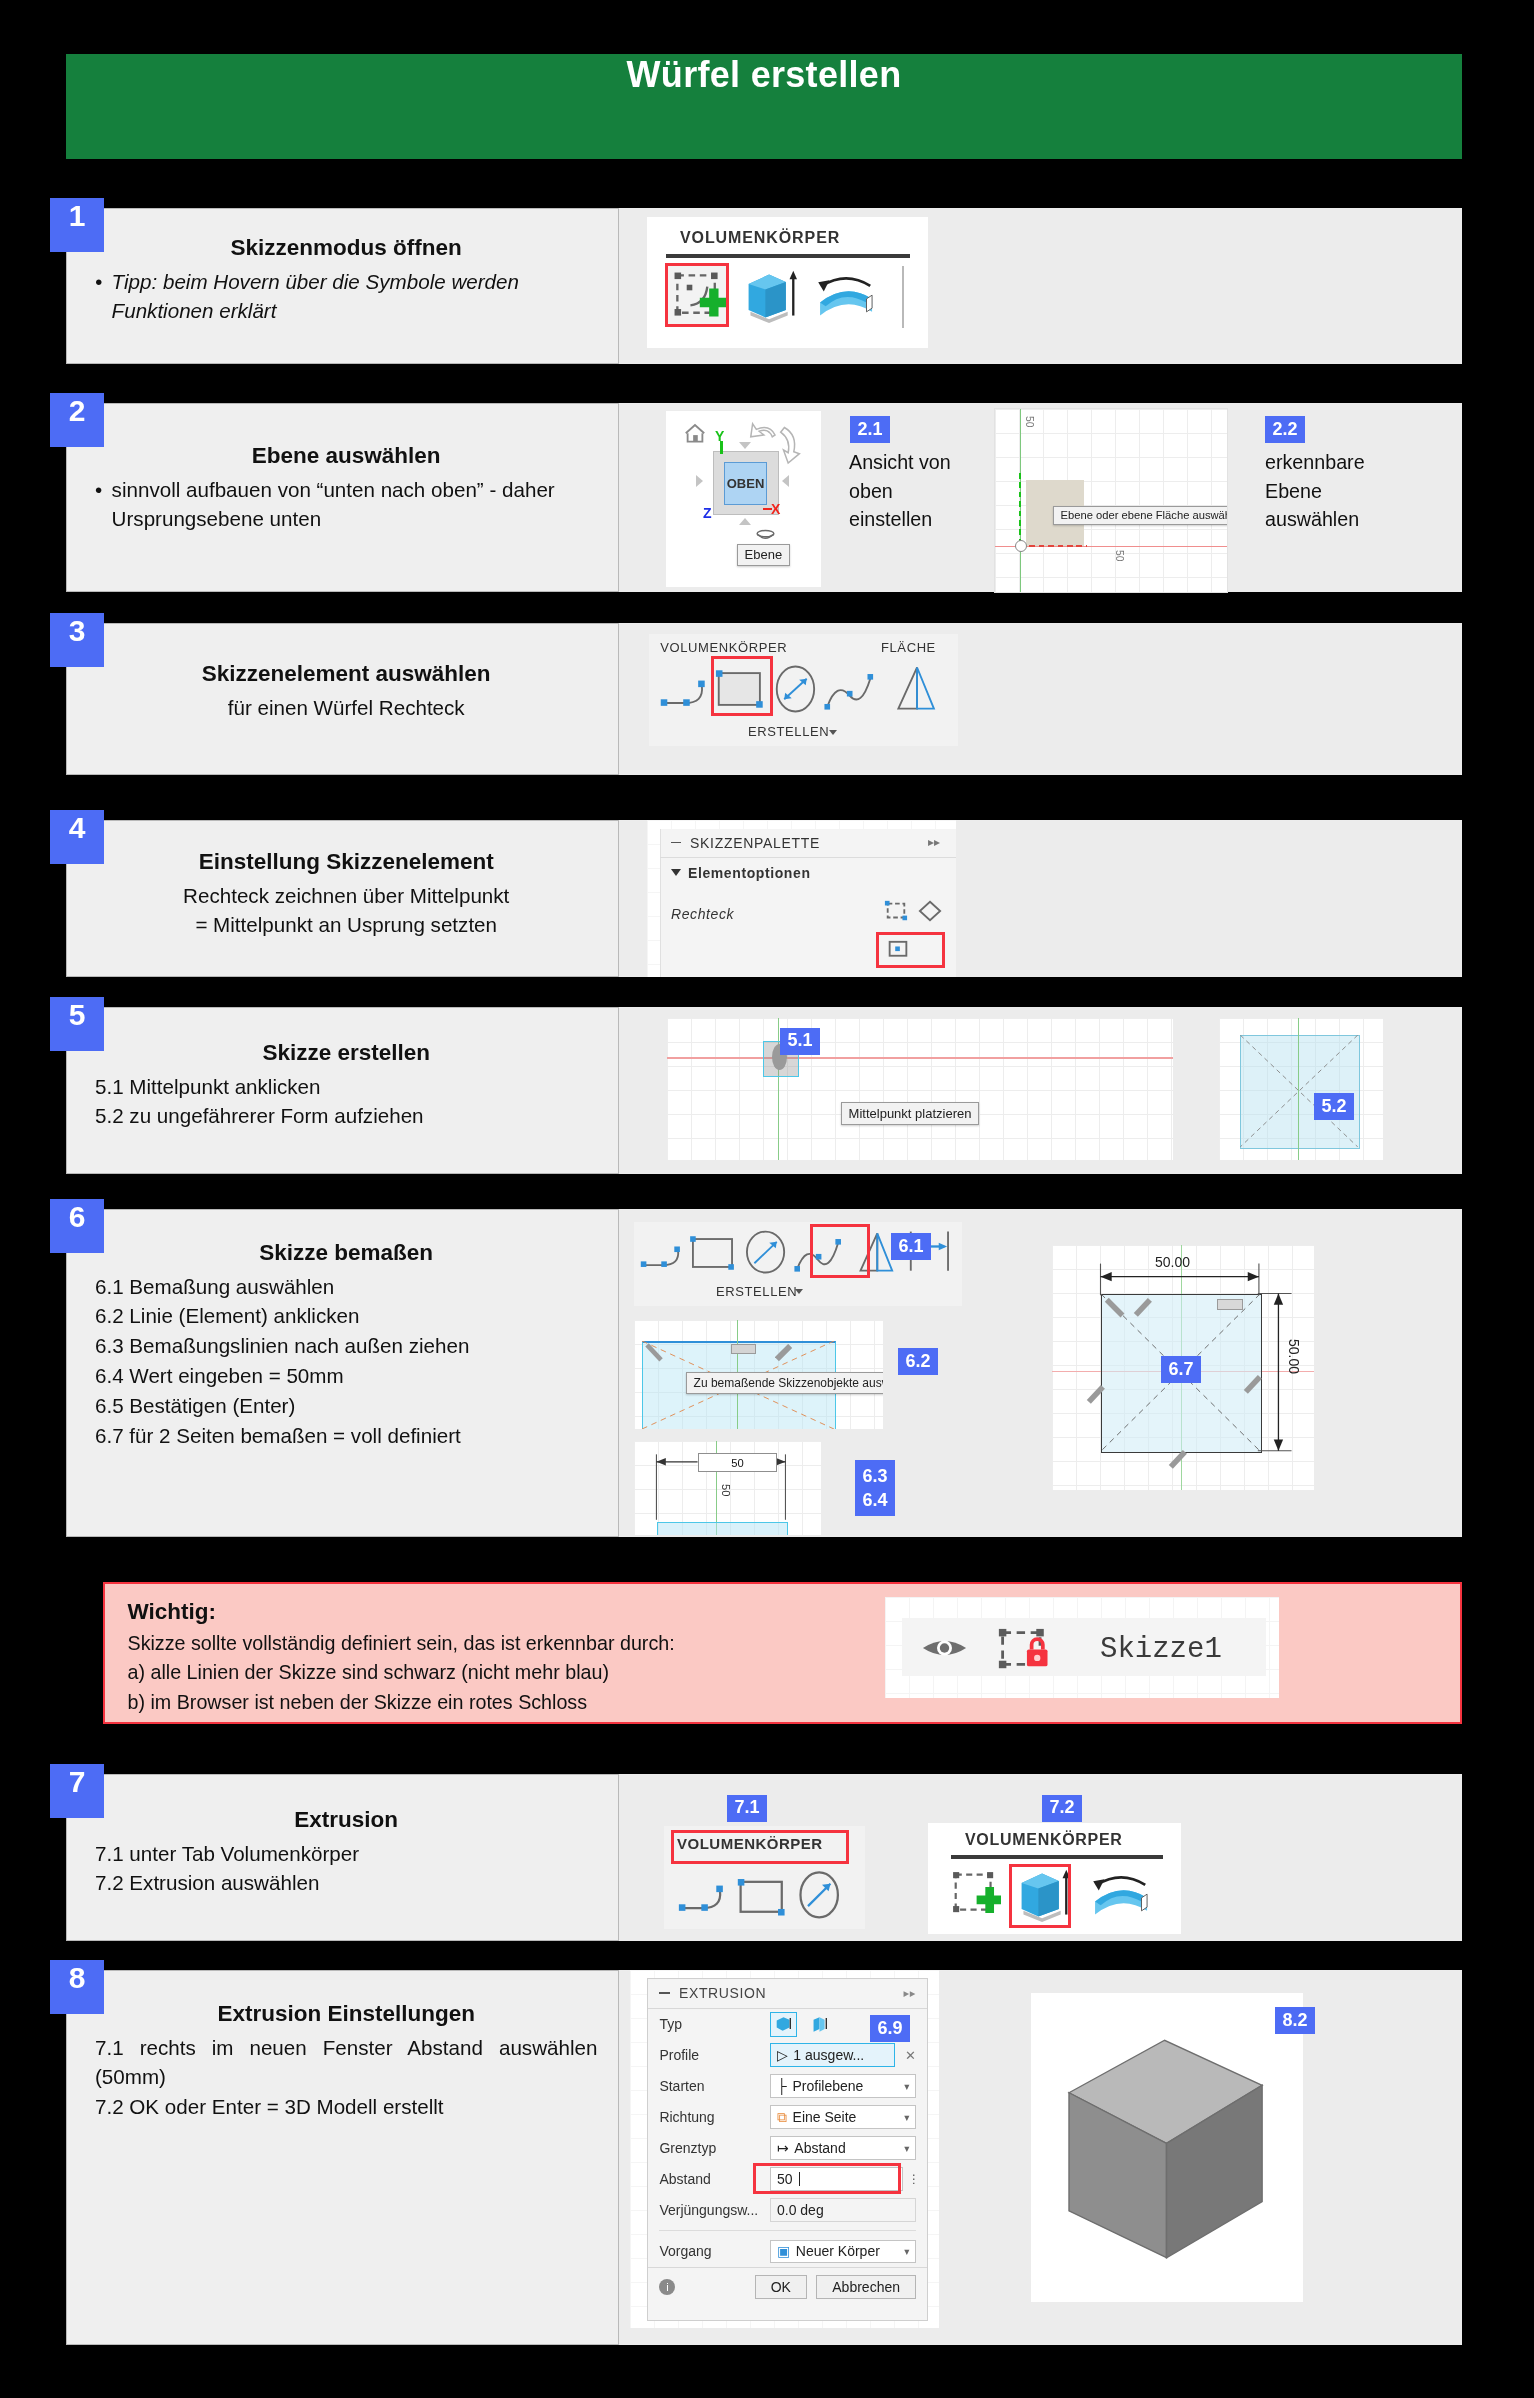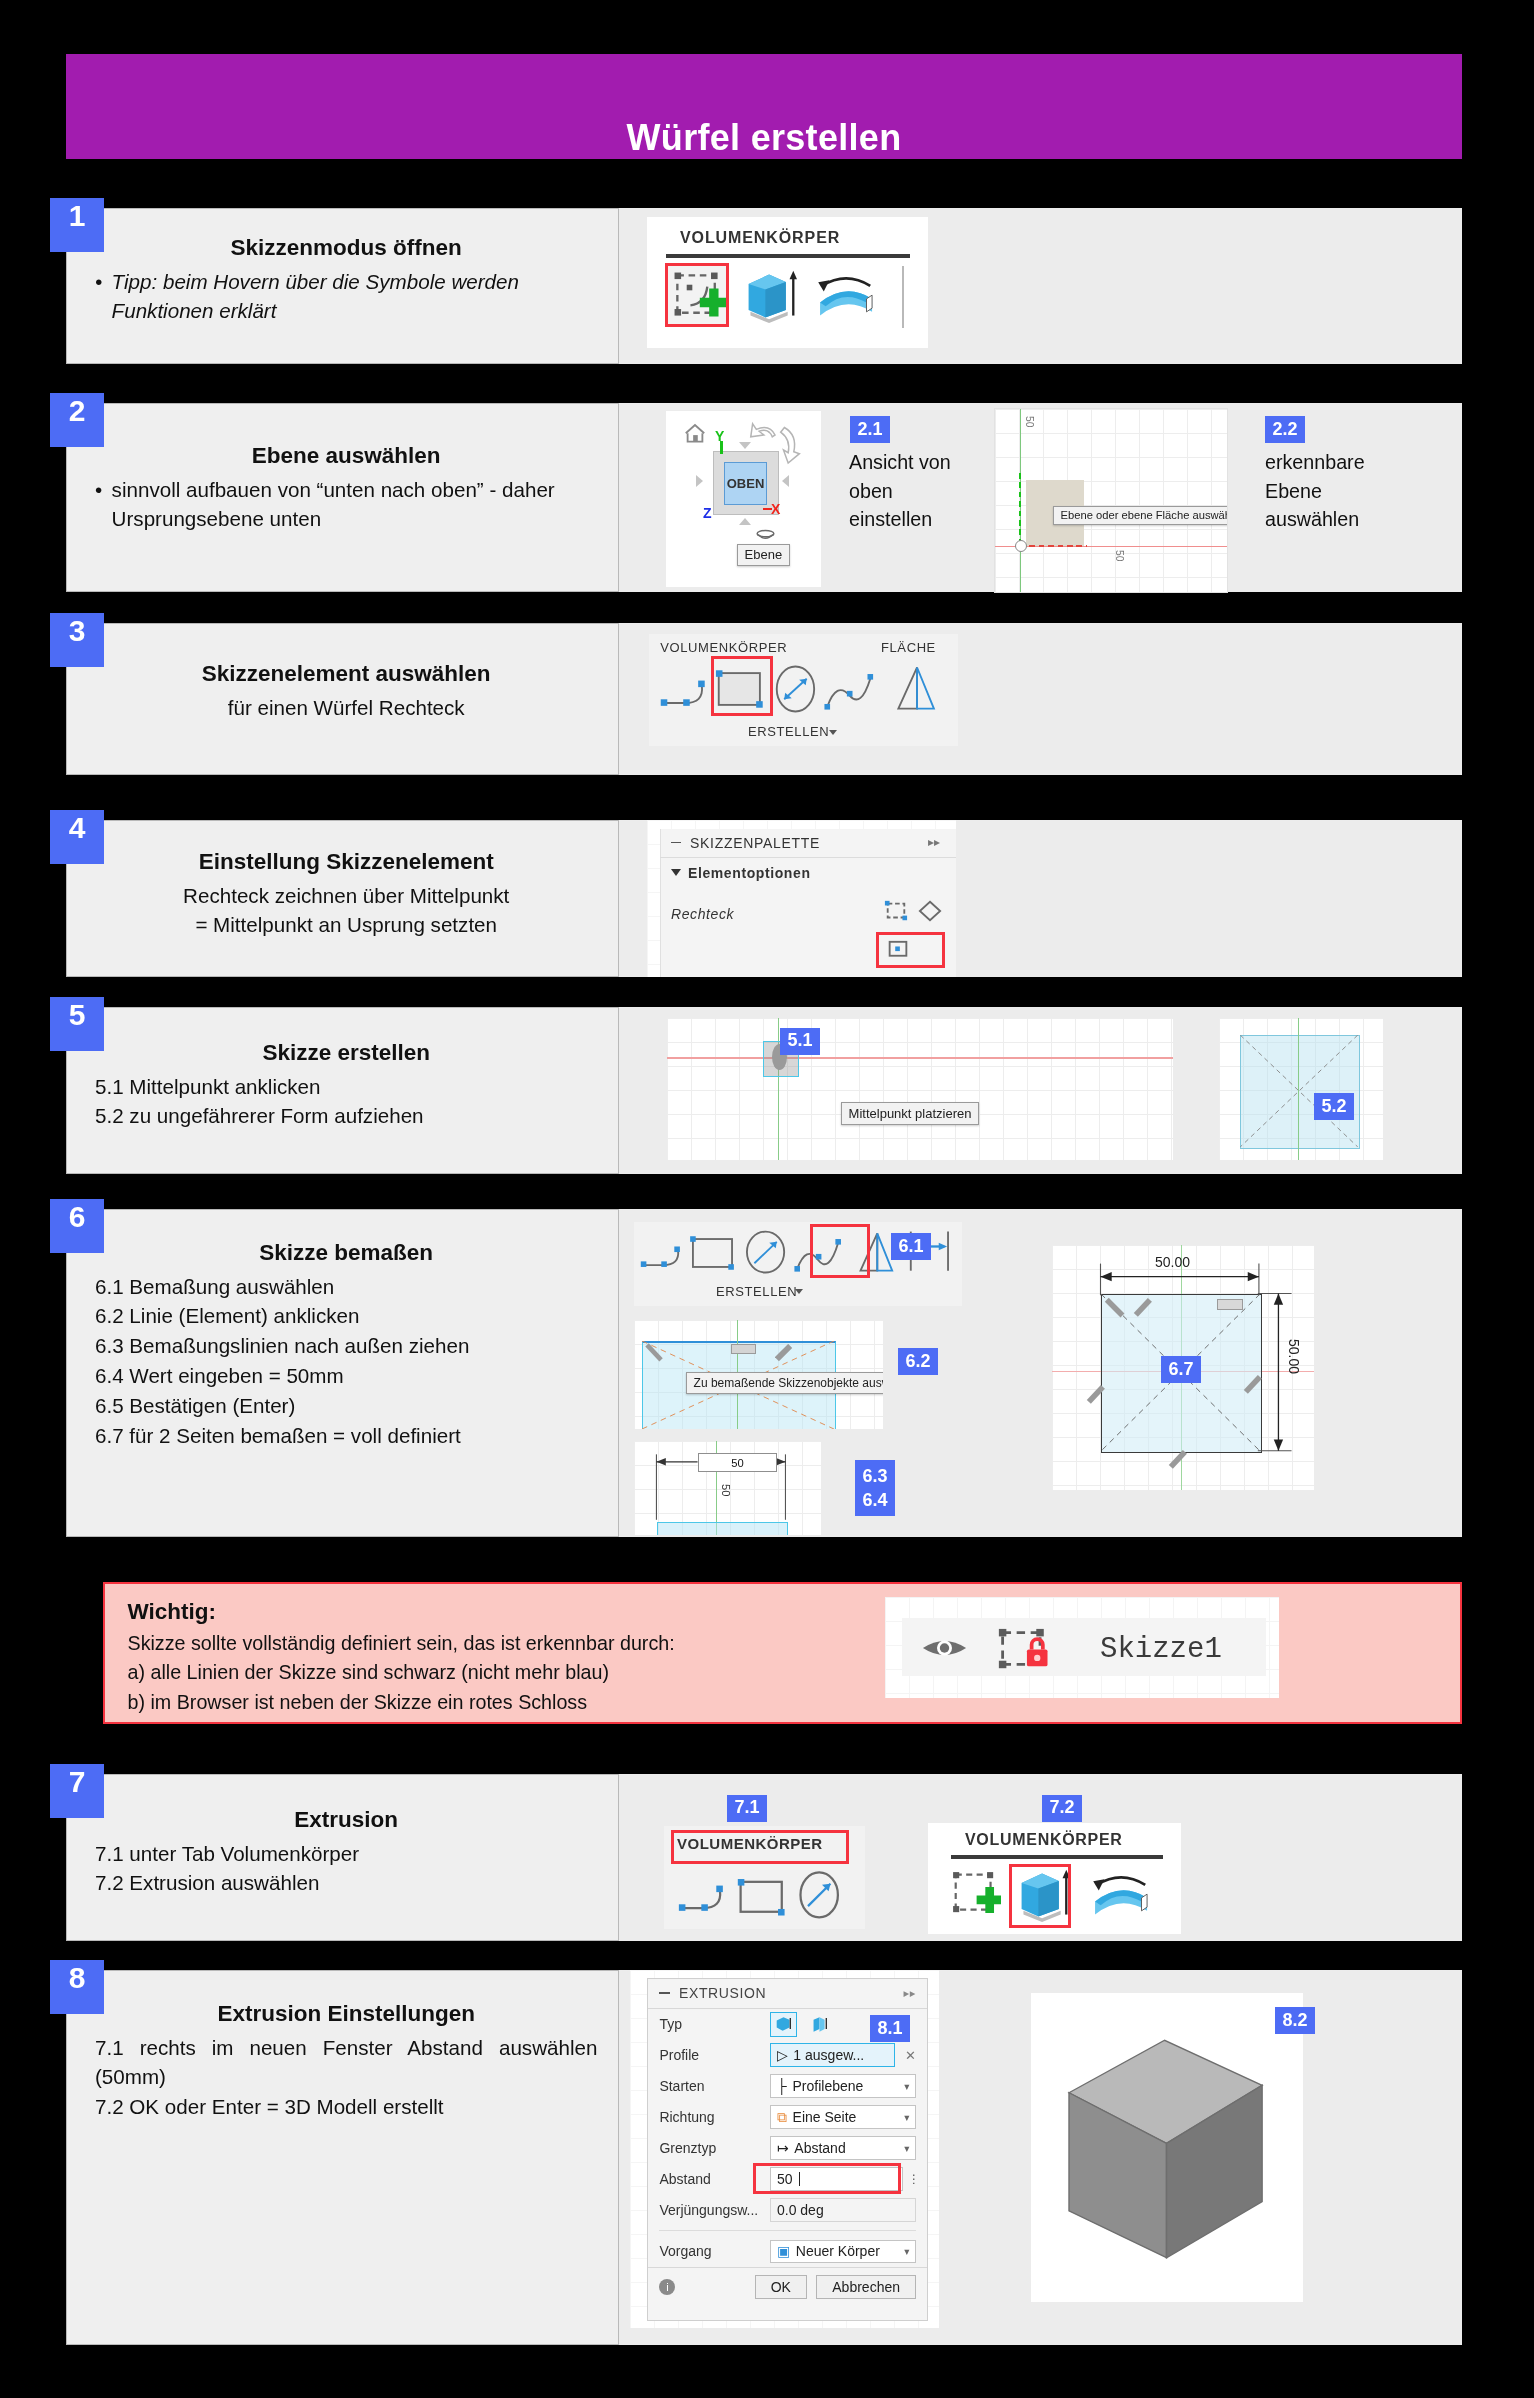--- a/index.html
+++ b/index.html
@@ -1,21 +1,21 @@
 <!DOCTYPE html>
 <html style="font-size:15px"><head>
 <meta charset="utf-8">
 <style>
   html,body{margin:0;padding:0;background:#000;}
   body{width:1535px;height:2399px;font-family:"Liberation Sans",sans-serif;color:#111;position:relative;overflow:hidden;}
   .page{width:1535px;height:2399px;position:relative;background:#000;}
 
   
-  .banner{position:absolute;left:66px;top:54px;width:1396px;height:105px;background:#a21caf;
-          display:flex;align-items:flex-end;justify-content:center;}
+  .banner{position:absolute;left:66px;top:54px;width:1396px;height:105px;background:#15803d;
+          display:flex;align-items:flex-start;justify-content:center;}
   .banner-title{color:#fff;font-size:36px;font-weight:bold;letter-spacing:0.3px;}
 
   
   .row{position:absolute;left:66px;background:#ececec;display:flex;}
   .row .left{position:relative;width:553px;flex:0 0 553px;background:#efefef;
              border:0.9px solid #b9b9b9;box-sizing:border-box;}
   .numbadge{position:absolute;left:-17px;top:-11.2px;width:54px;height:54px;background:#4d6cf5;
             color:#fff;font-size:30px;font-weight:bold;display:flex;align-items:flex-start;
             justify-content:center;padding-top:1.9px;box-sizing:border-box;z-index:4;}
   .num-inner{line-height:1.05;}
@@ -698,21 +698,21 @@
 
           <div class="dlg-foot">
             <span style="width:16px;height:16px;border-radius:50%;background:#8a8a8a;color:#fff;font-size:11.2px;
                          display:flex;align-items:center;justify-content:center;">i</span>
             <span style="flex:1"></span>
             <button class="btn">OK</button>
             <button class="btn">Abbrechen</button>
           </div>
         </div>
       </div>
-      <div class="sub" style="left:251px;top:45px;">8.1</div>
+      <div class="sub" style="left:251px;top:45px;">6.9</div>
 
       <div class="shot" style="left:412px;top:22.5px;width:272px;height:309px;">
         <svg style="position:absolute;left:22.5px;top:34px;" width="225" height="244" viewBox="0 0 240 260">
           <polygon points="16,70 118,14 222,62 120,124" fill="#b9b9b9" stroke="#6e6e6e" stroke-width="1.5"></polygon>
           <polygon points="16,70 120,124 120,246 16,196" fill="#8e8e8e" stroke="#6e6e6e" stroke-width="1.5"></polygon>
           <polygon points="120,124 222,62 222,186 120,246" fill="#787878" stroke="#6e6e6e" stroke-width="1.5"></polygon>
         </svg>
       </div>
       <div class="sub" style="left:656px;top:37px;">8.2</div>
     </div>

